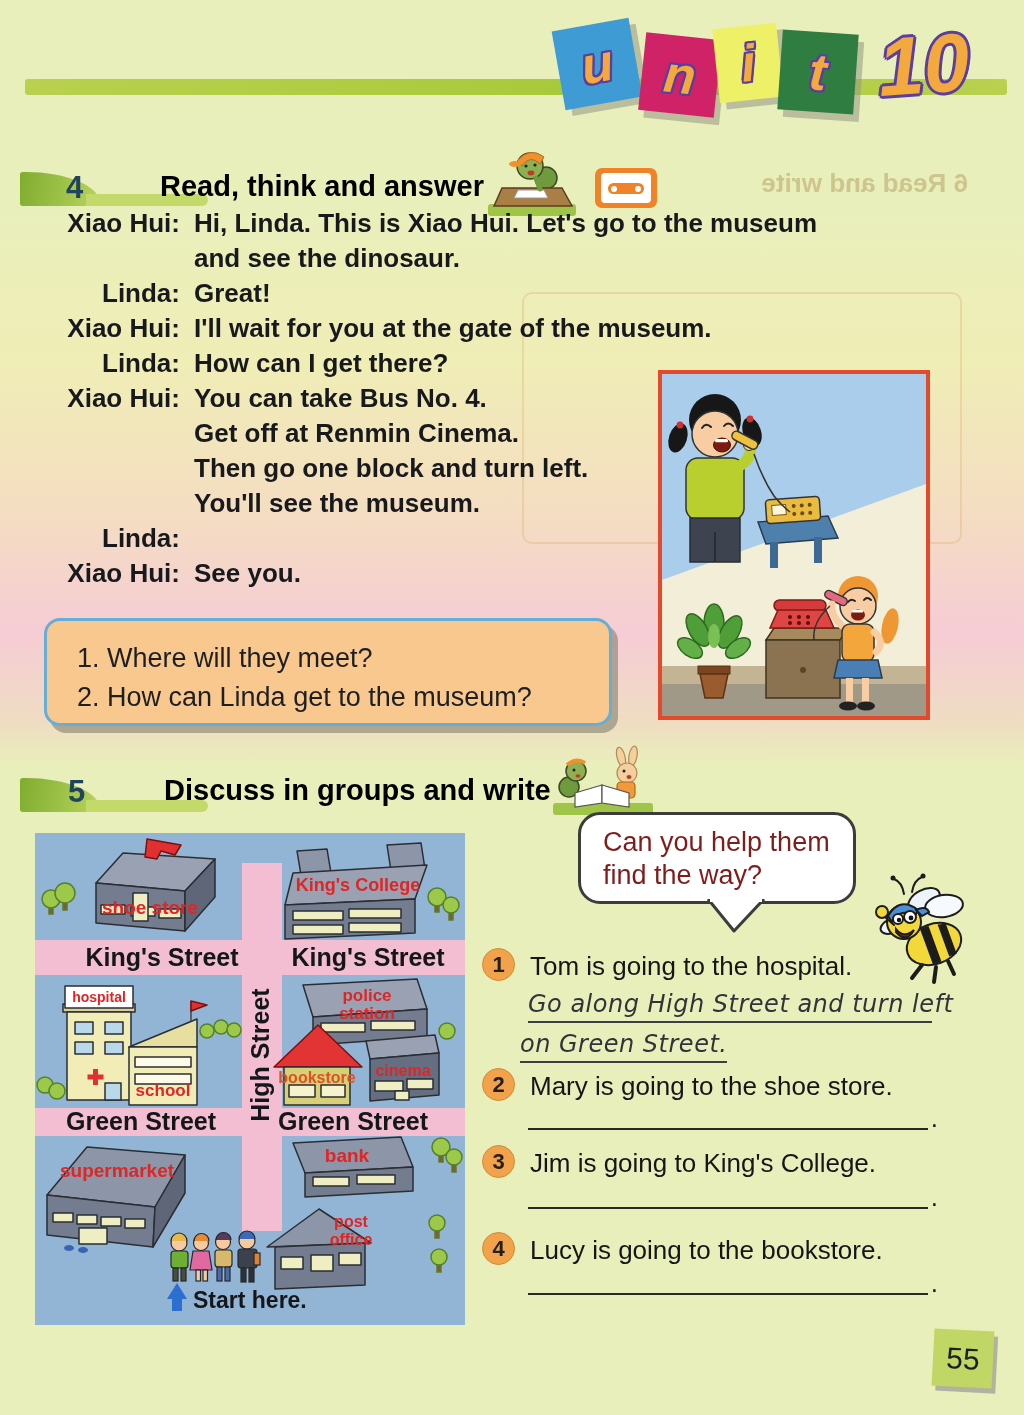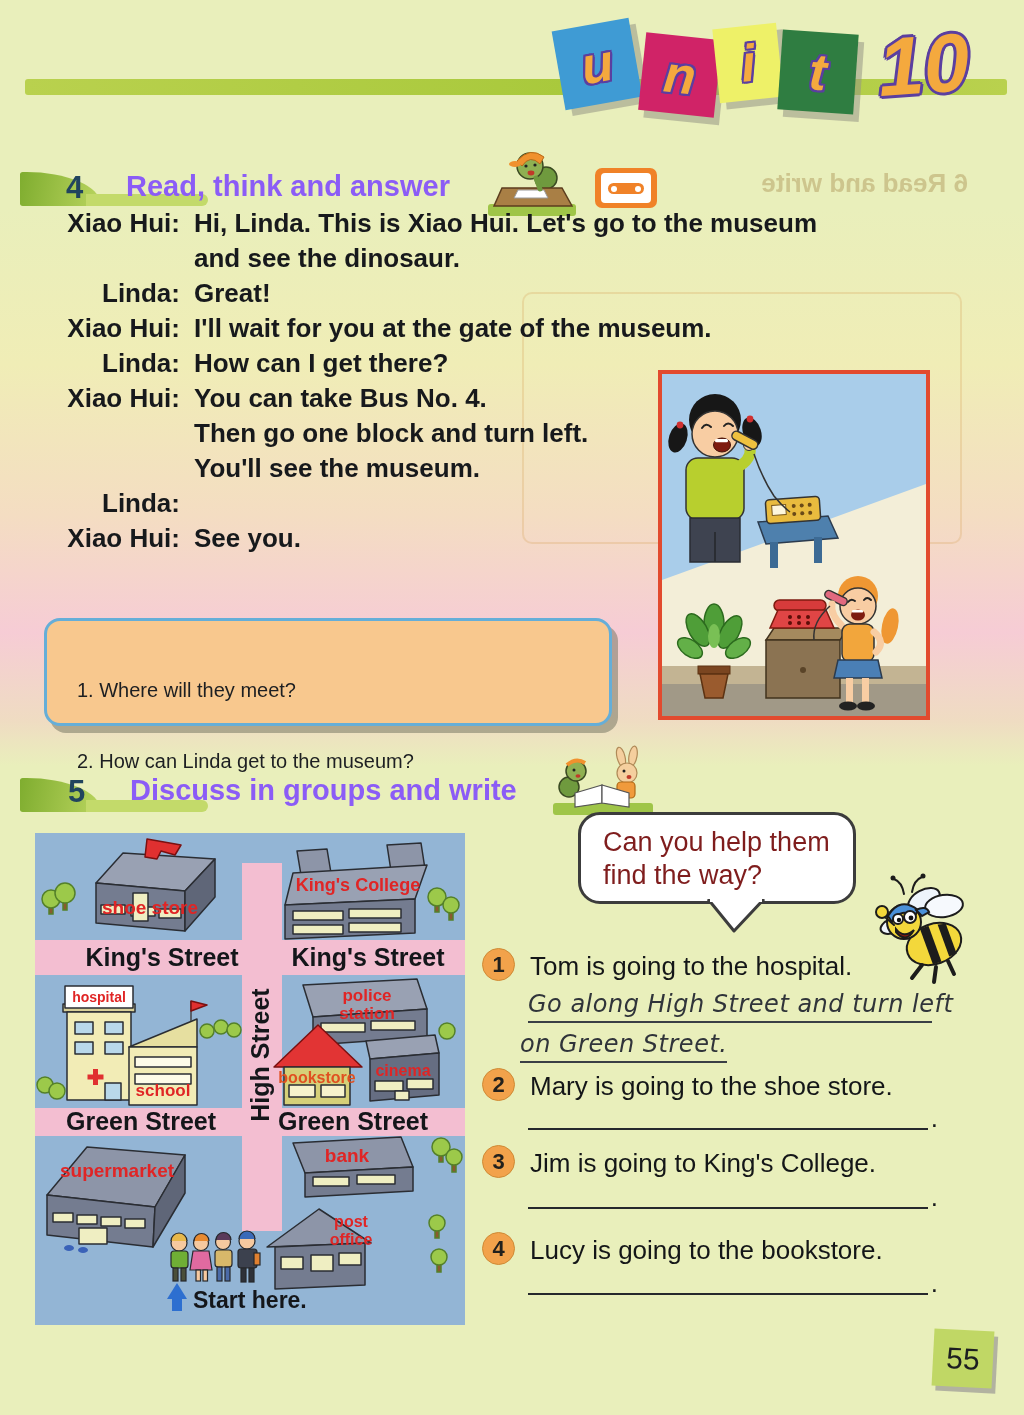--- a/index.html
+++ b/index.html
@@ -25,41 +25,41 @@
     text-shadow:-3px 0 #5b3fa0,3px 0 #5b3fa0,0 -3px #5b3fa0,0 3px #5b3fa0,
       -2px -2px #5b3fa0,2px 2px #5b3fa0,-2px 2px #5b3fa0,2px -2px #5b3fa0;}
 
   
   .swoosh{position:absolute;width:80px;height:34px;
     background:linear-gradient(100deg,#7fad2f,#b9d45e);
     border-radius:3px 80px 3px 3px / 3px 34px 3px 3px;}
   .swoosh::after{content:"";position:absolute;left:66px;bottom:0;width:122px;height:12px;
     background:#c3da6a;border-radius:0 6px 6px 0;}
   .sec-num{position:absolute;font-size:31px;font-weight:bold;color:#21445e;}
-  .sec-title{position:absolute;font-size:29px;font-weight:bold;color:#8b5cf6;white-space:nowrap;}
+  .sec-title{position:absolute;font-size:29px;font-weight:bold;color:#000000;white-space:nowrap;margin-left:34px;}
 
   
   .ghost-text{position:absolute;left:688px;top:168px;width:280px;font-size:26px;font-weight:bold;
     color:rgba(160,130,65,.38);transform:scaleX(-1);white-space:nowrap;}
   .ghost-box{position:absolute;left:522px;top:292px;width:436px;height:248px;
     border:2px solid rgba(215,165,95,.28);border-radius:10px;}
 
   
   .dialog-bg{position:absolute;left:0;top:208px;width:1024px;height:558px;
     background:linear-gradient(180deg,#e9efbb 0%,#f0edb6 28%,#f4ddc2 55%,#f6ccd5 76%,#efdcc2 92%,#e9efbb 100%);}
   .dialogue{position:absolute;left:50px;top:206px;width:650px;}
   .drow{display:flex;font-size:26px;line-height:35px;}
   .speaker{width:130px;flex:none;text-align:right;font-weight:bold;padding-right:14px;white-space:nowrap;}
   .dtext{white-space:nowrap;font-weight:bold;}
 
   
   .qbox{position:absolute;left:44px;top:618px;width:568px;height:108px;background:#f8c88e;
     border:3px solid #65aed8;border-radius:16px;box-shadow:6px 7px 0 rgba(110,112,92,.5);
     padding:18px 0 0 30px;box-sizing:border-box;}
-  .qline{font-size:20px;line-height:39px;color:#1d1f22;margin-top:32px;}
+  .qline{font-size:27px;line-height:39px;color:#1d1f22;}
 
   
   .cassette{position:absolute;left:595px;top:168px;width:62px;height:40px;background:#f08228;
     border-radius:7px;}
   .cassette .face{position:absolute;left:6px;top:5px;right:6px;bottom:5px;background:#fff;border-radius:4px;}
   .cassette .pill{position:absolute;left:13px;top:15px;width:36px;height:11px;background:#f08228;border-radius:6px;}
   .cassette .hole{position:absolute;top:17.5px;width:6px;height:6px;background:#fff;border-radius:50%;}
 
   
   .map{position:absolute;left:35px;top:833px;width:430px;height:492px;background:#93b5d5;}
@@ -153,20 +153,24 @@
       <div class="speaker">Xiao Hui:</div>
       <div class="dtext">I'll wait for you at the gate of the museum.</div>
     </div>
   <div class="drow">
       <div class="speaker">Linda:</div>
       <div class="dtext">How can I get there?</div>
     </div>
   <div class="drow">
       <div class="speaker">Xiao Hui:</div>
       <div class="dtext">You can take Bus No. 4.</div>
+    </div>
+  <div class="drow">
+      <div class="speaker"></div>
+      <div class="dtext">Get off at Renmin Cinema.</div>
     </div>
   <div class="drow">
       <div class="speaker"></div>
       <div class="dtext">Then go one block and turn left.</div>
     </div>
   <div class="drow">
       <div class="speaker"></div>
       <div class="dtext">You'll see the museum.</div>
     </div>
   <div class="drow">

